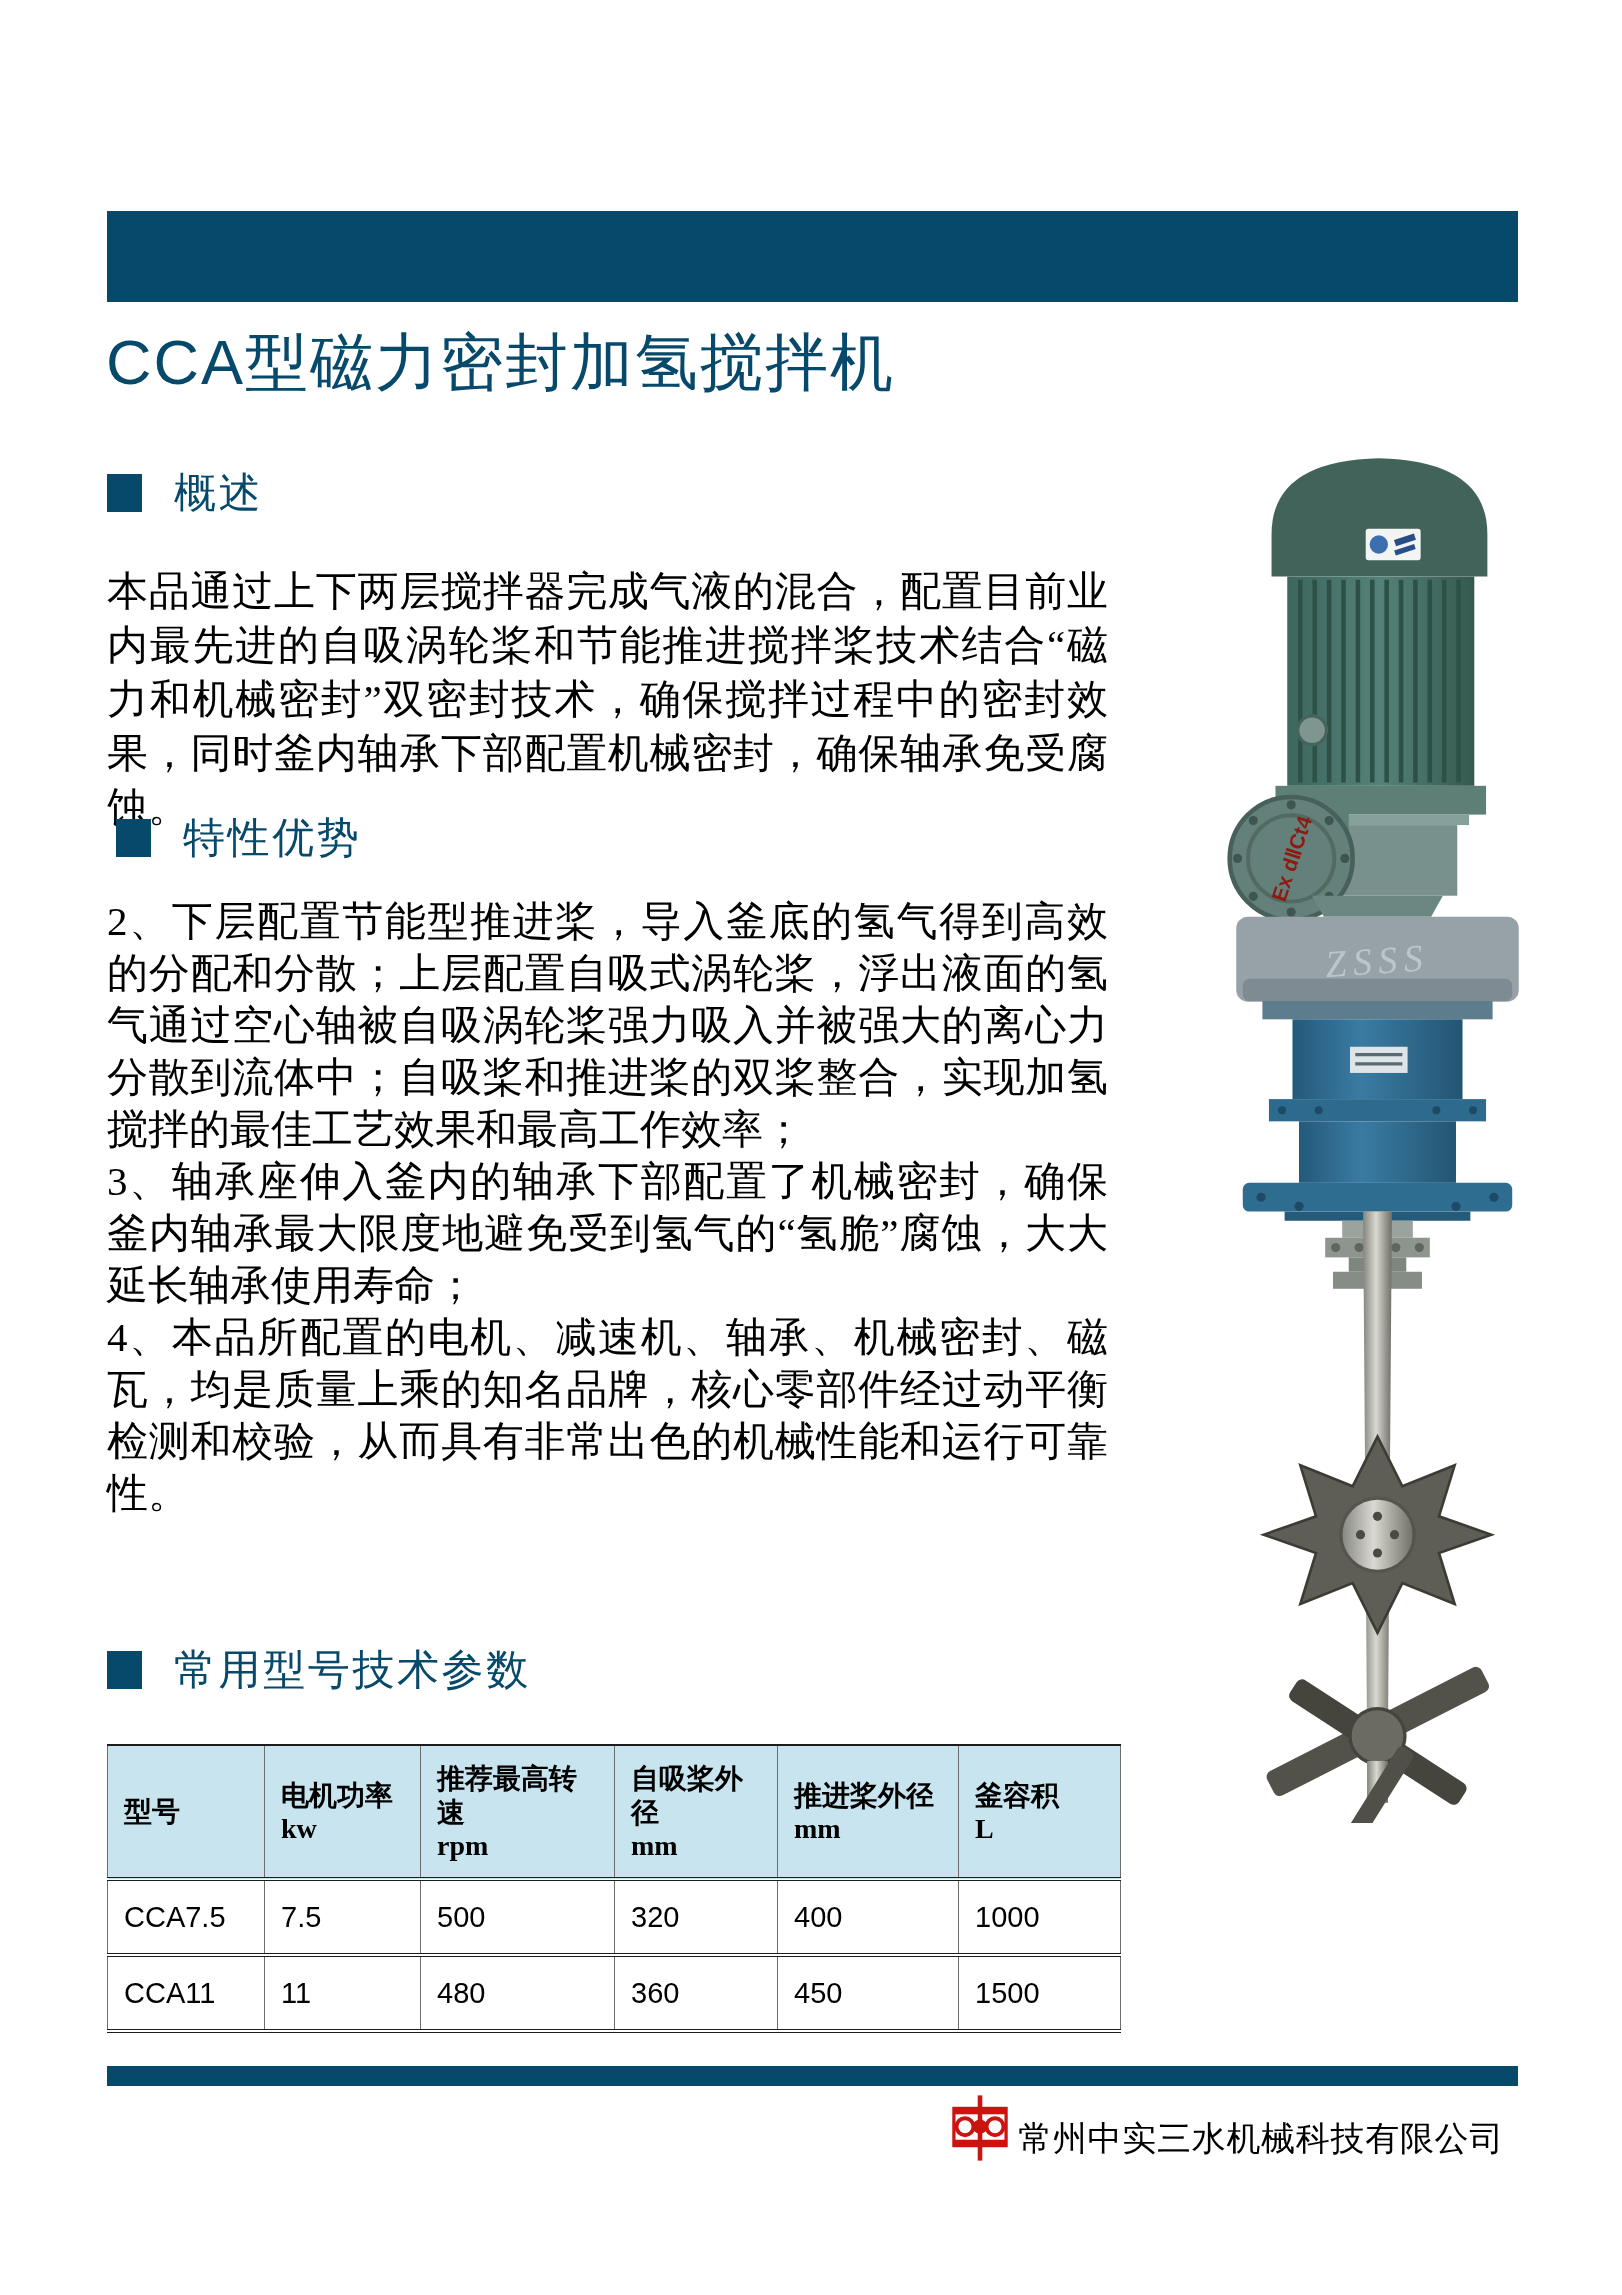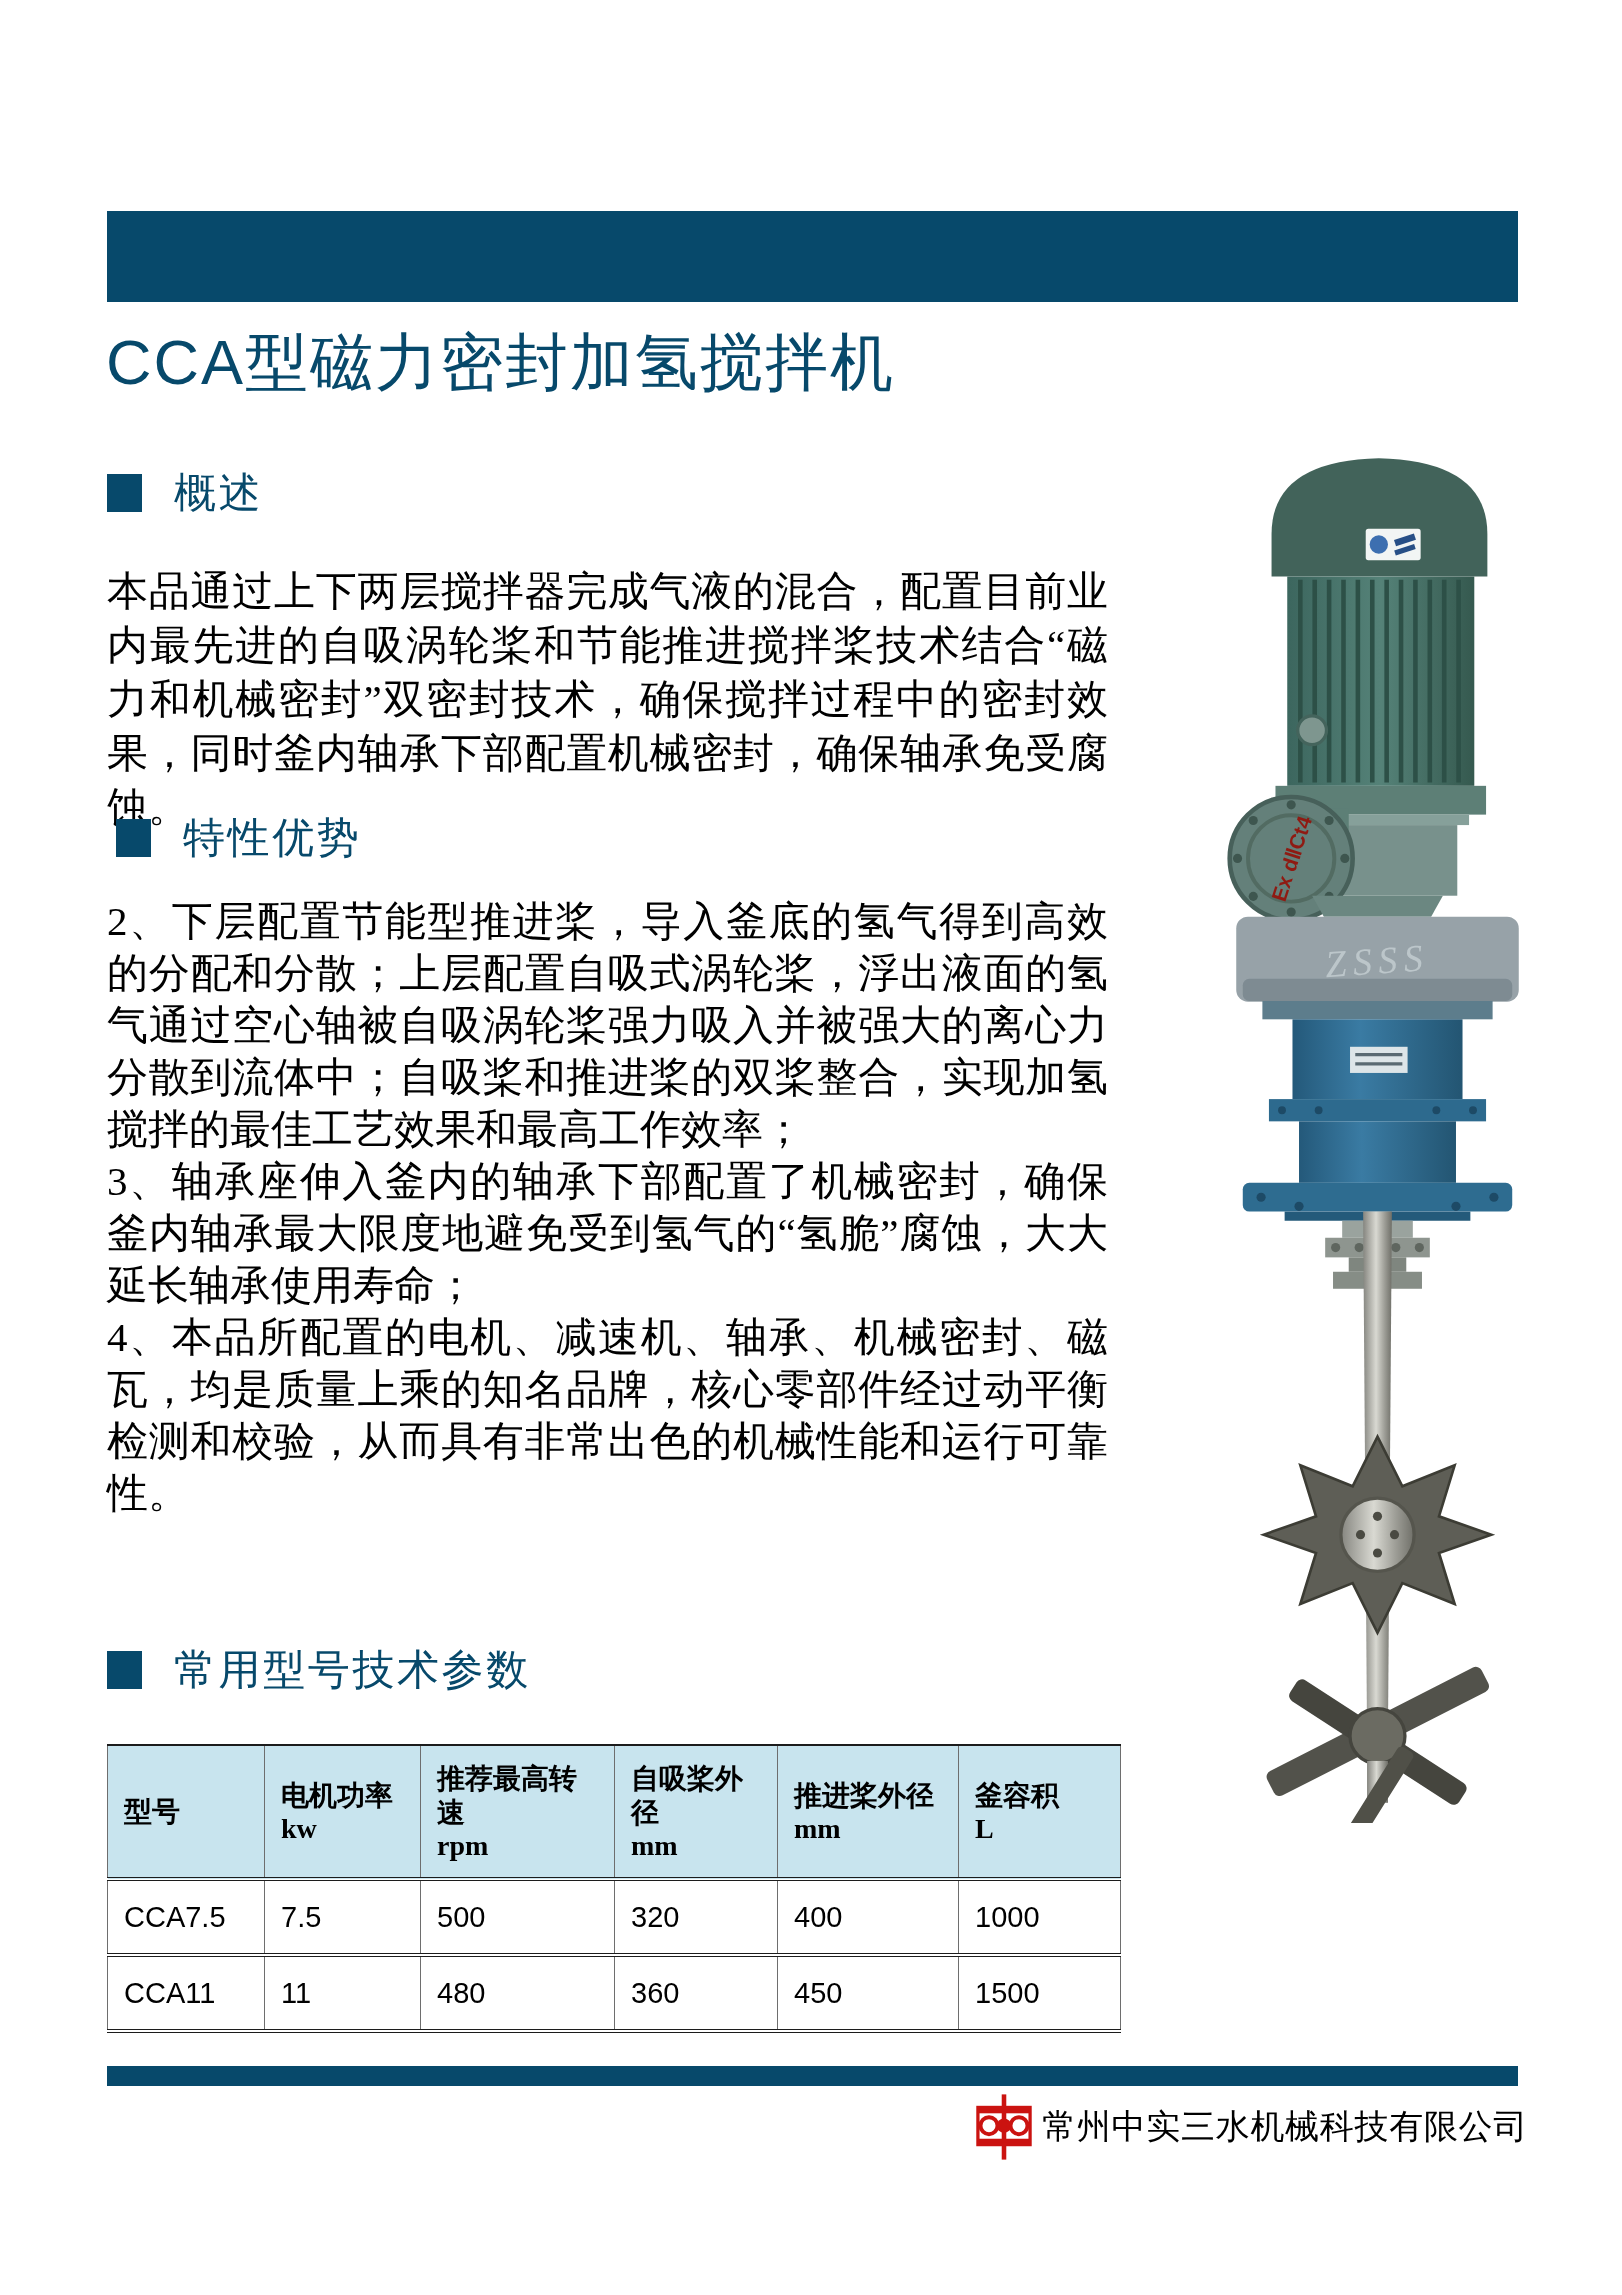--- a/index.html
+++ b/index.html
@@ -66,22 +66,22 @@
   .th-label{
     font-family:"Liberation Serif","DejaVu Serif",serif;
     font-size:28px;font-weight:bold;line-height:34px;
   }
   .th-unit{
     font-size:28px;font-weight:bold;line-height:31px;font-family:Liberation Serif, serif;
   }
   .th-unit:empty{display:none;}
   
   .footer-company{
-    right:95px;top:2091px;height:71px;
-    display:flex;align-items:center;gap:8px;
+    right:119px;top:2091px;height:71px;
+    display:flex;align-items:flex-end;gap:8px;
   }
   .company-name{font-size:34px;letter-spacing:0.7px;white-space:nowrap;}
   
   .product-photo{left:1214px;top:455px;width:327px;height:1368px;}
 </style>
 </head>
 <body>
 
 <div>
 

